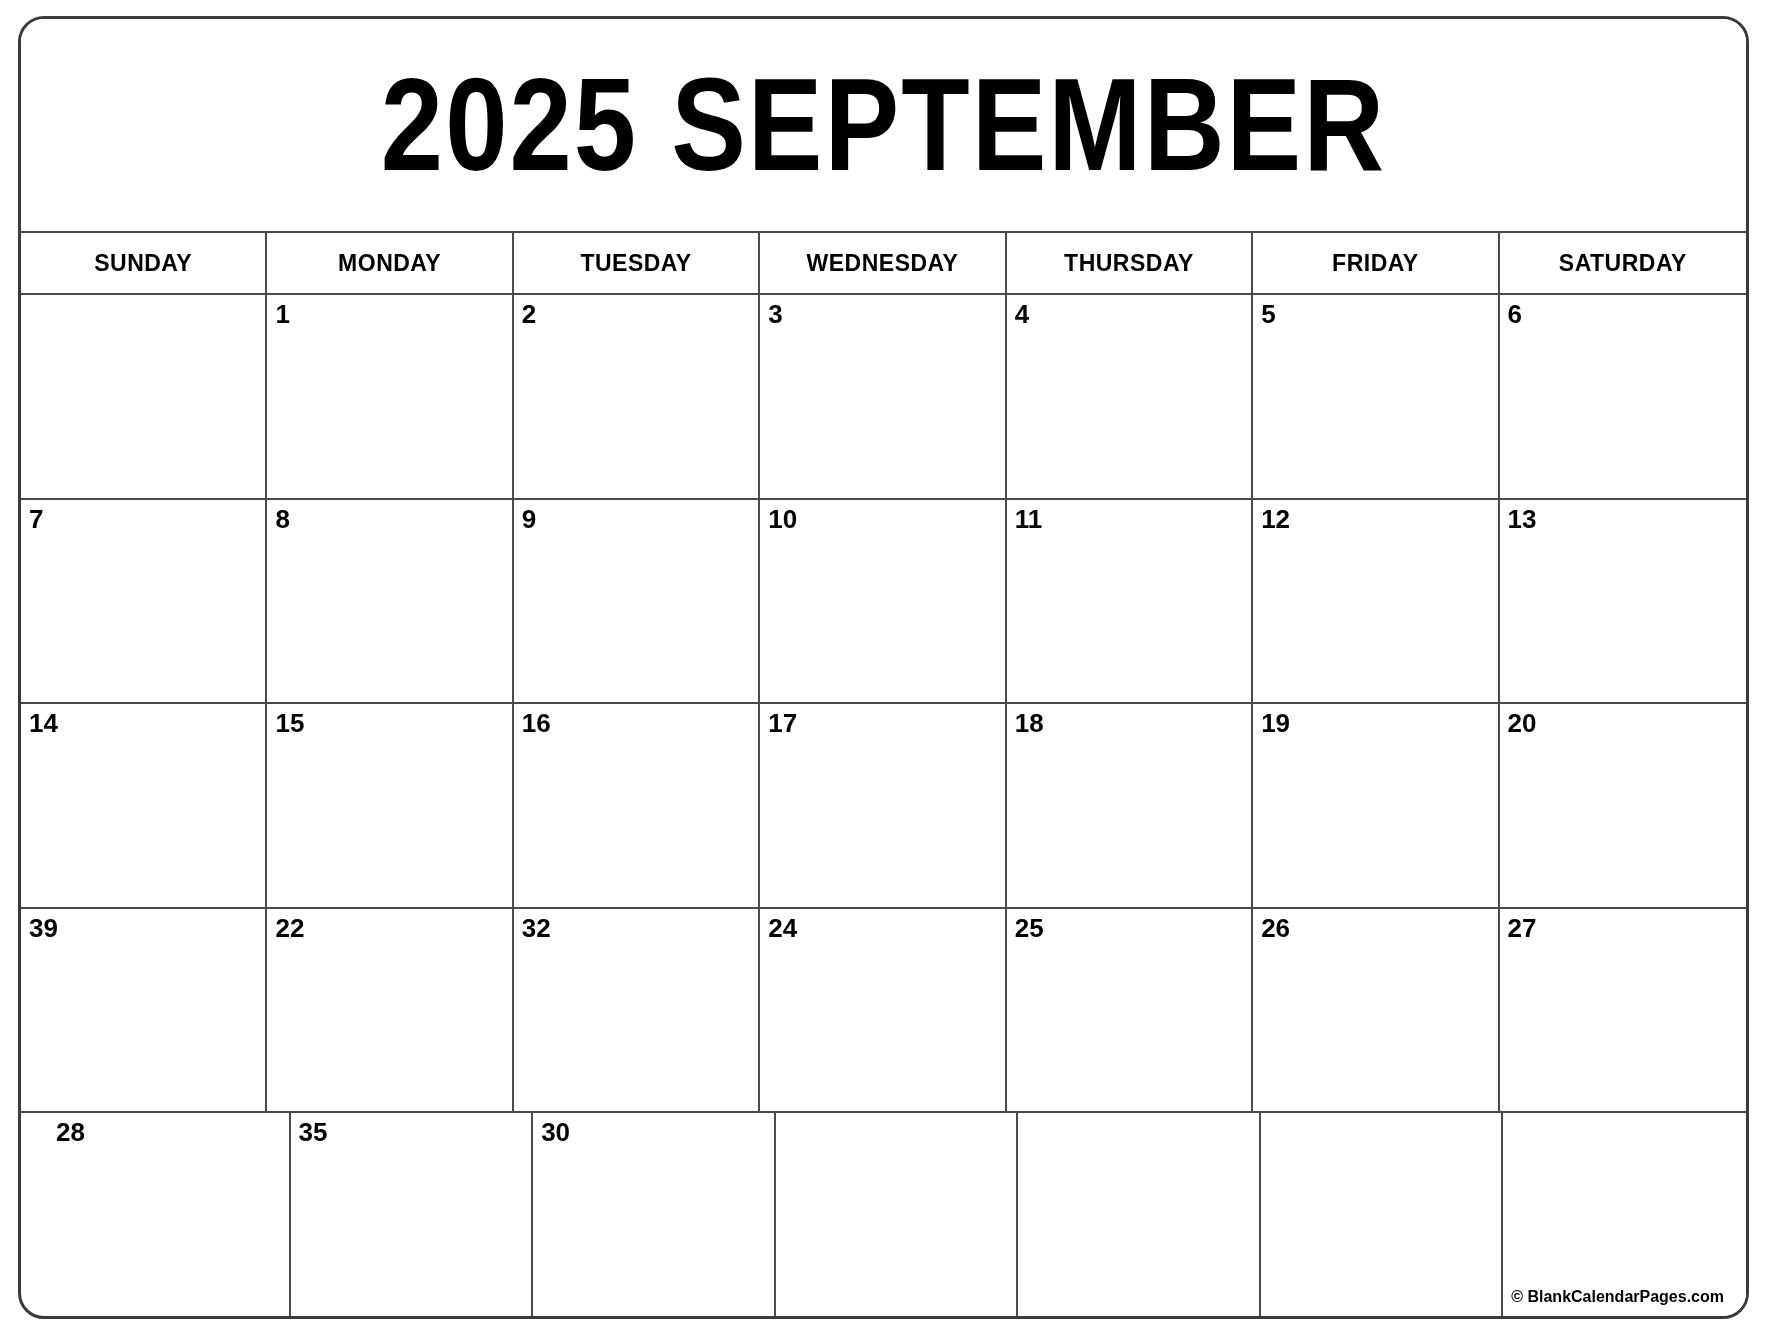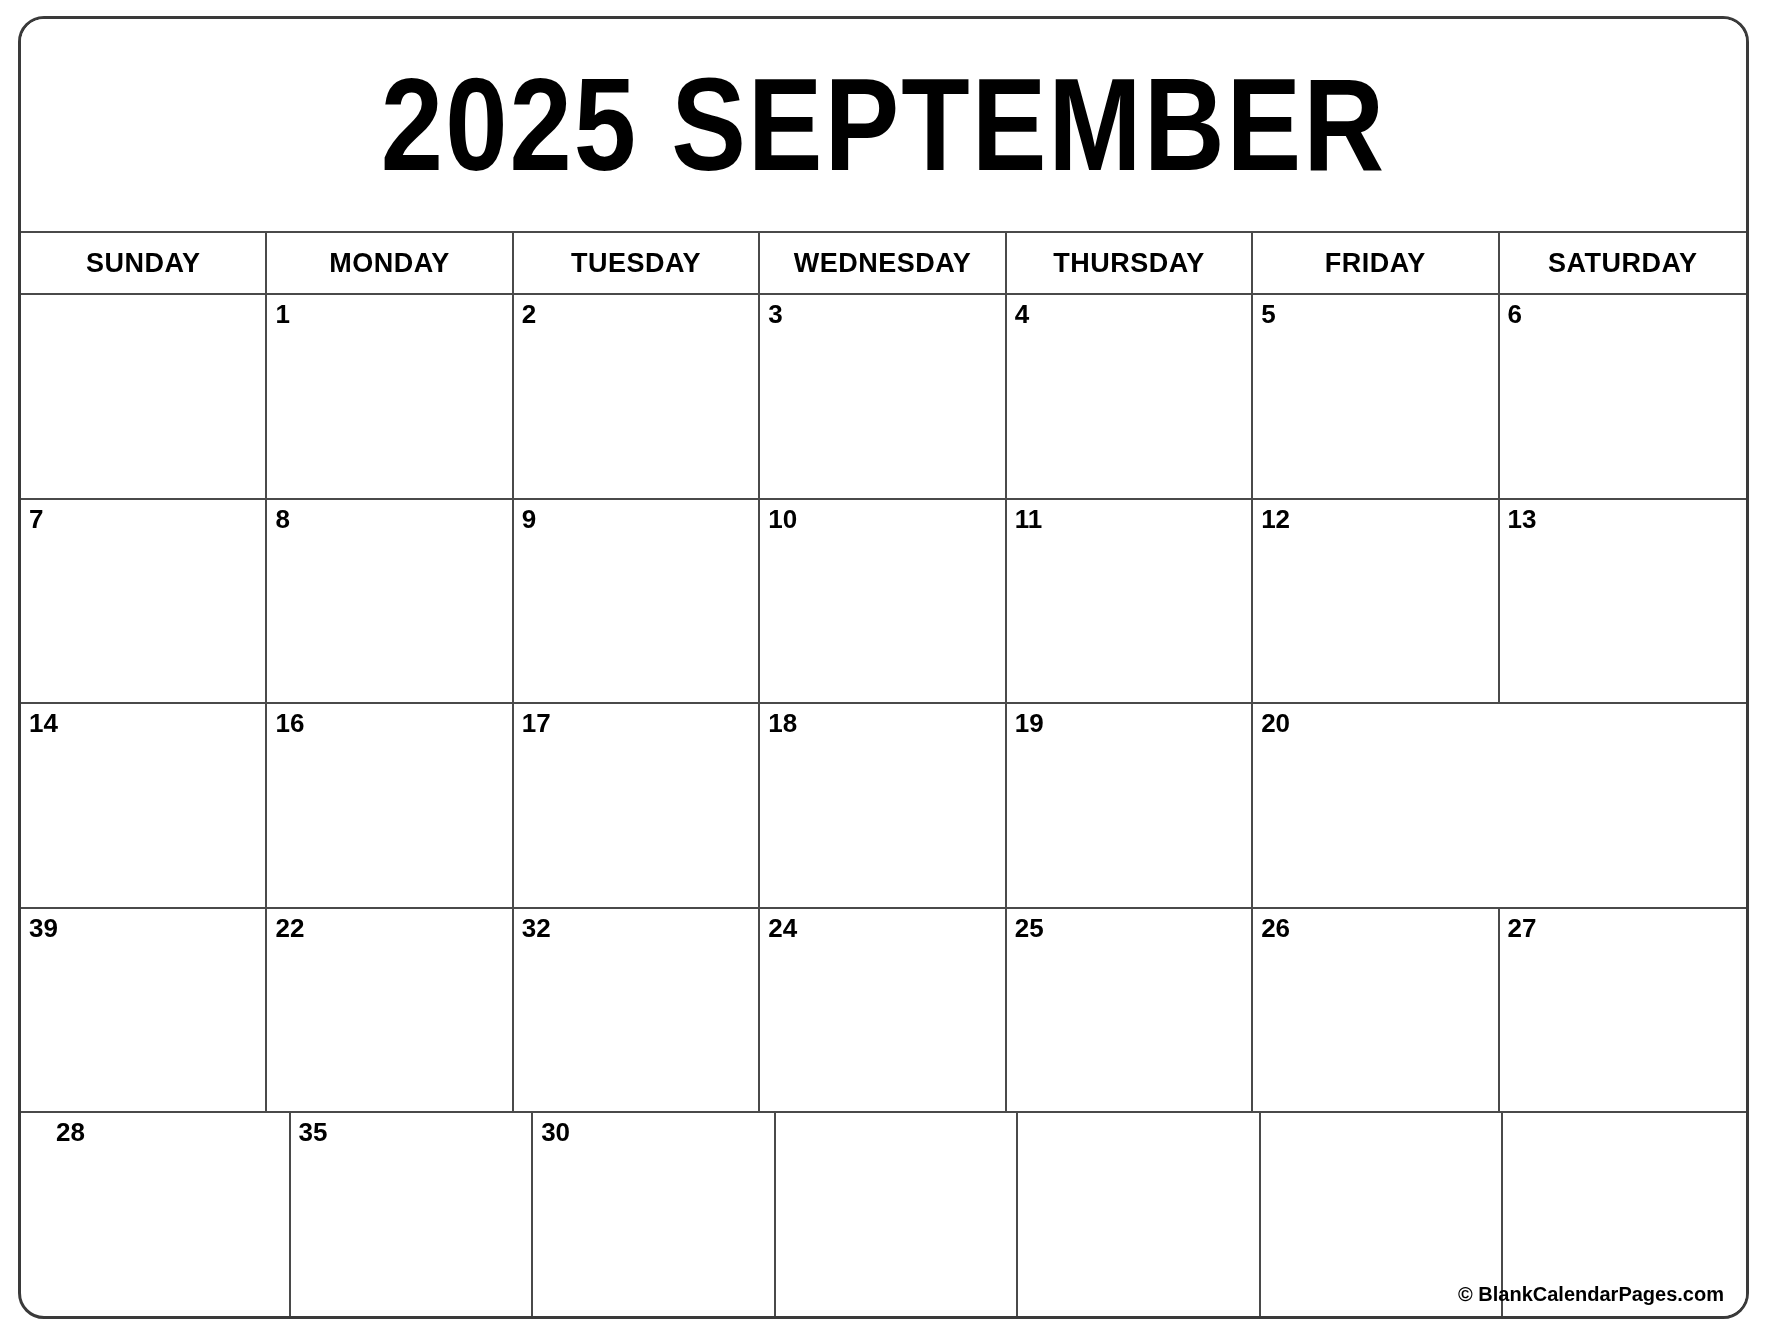--- a/index.html
+++ b/index.html
@@ -61,21 +61,21 @@
   .weekday-row {
     flex: 0 0 60px;
     display: grid;
     grid-template-columns: repeat(7, 1fr);
     border-bottom: 2px solid #4a4a4a;
   }
   .weekday-cell {
     display: flex;
     align-items: center;
     justify-content: center;
-    font-size: 27px;
+    font-size: 23px;
     font-weight: bold;
     color: #000000;
     border-right: 2px solid #4a4a4a;
     background: #ffffff;
     letter-spacing: 0.5px;
   }
   .weekday-cell:last-child { border-right: none; }
 
   
   .weeks {
@@ -108,21 +108,21 @@
     line-height: 1;
     display: block;
   }
   .day-number:empty { display: none; }
 
   
   .credit {
     position: absolute;
     right: 22px;
     bottom: 10px;
-    font-size: 20px;
+    font-size: 16px;
     font-weight: bold;
     color: #000000;
     white-space: nowrap;
   }
 </style>
 </head>
 <body>
 
 <div class="calendar-page">
   <div class="calendar-frame">
@@ -187,20 +187,23 @@
         <div class="day-cell">
             <span class="day-number">13</span>
           </div>
       </div>
 
       <div class="week-row">
         <div class="day-cell">
             <span class="day-number">14</span>
           </div>
         <div class="day-cell">
+            <span class="day-number">15</span>
+          </div>
+        <div class="day-cell">
             <span class="day-number">16</span>
           </div>
         <div class="day-cell">
             <span class="day-number">17</span>
           </div>
         <div class="day-cell">
             <span class="day-number">18</span>
           </div>
         <div class="day-cell">
             <span class="day-number">19</span>

